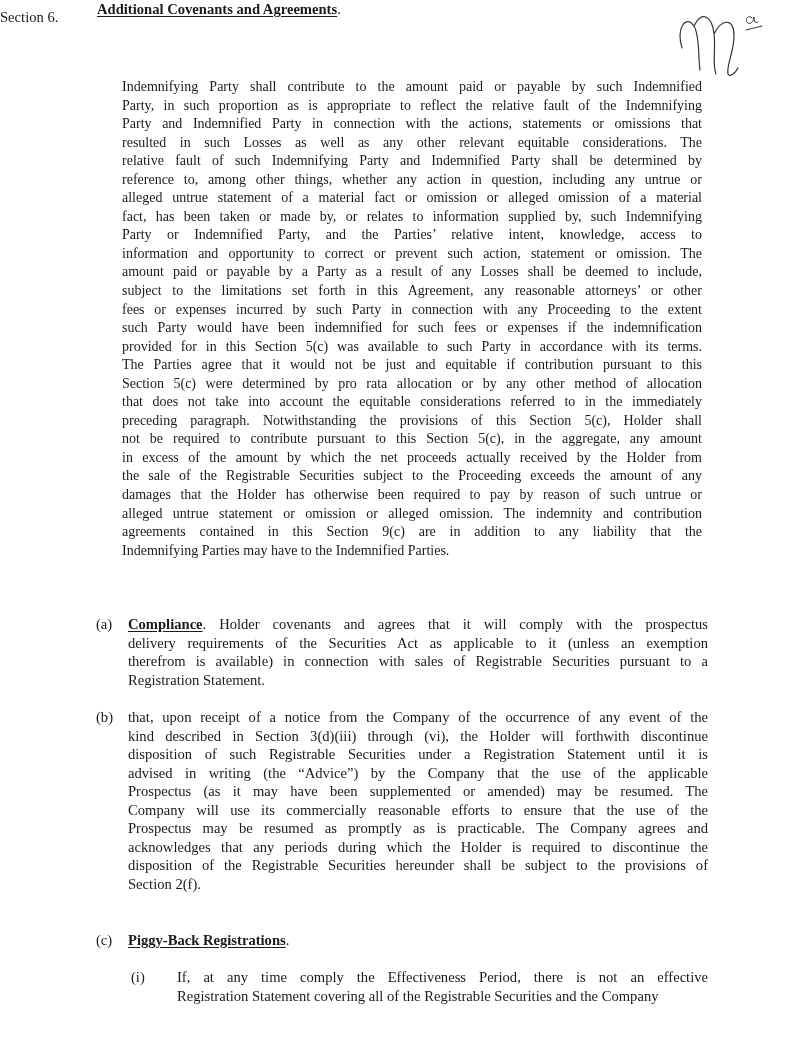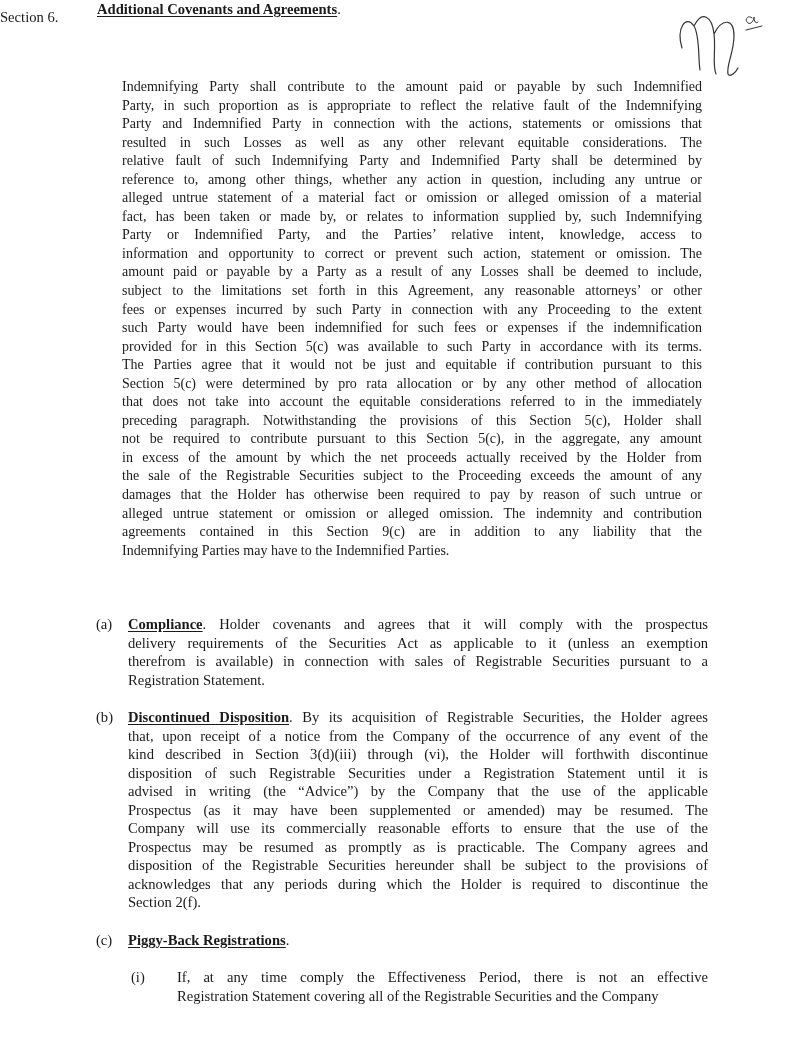--- a/index.html
+++ b/index.html
@@ -73,30 +73,29 @@
       <span class="line"><span class="u">Compliance</span>. Holder covenants and agrees that it will comply with the prospectus</span>
       <span class="line">delivery requirements of the Securities Act as applicable to it (unless an exemption</span>
       <span class="line">therefrom is available) in connection with sales of Registrable Securities pursuant to a</span>
       <span class="line last">Registration Statement.</span>
     </div>
 </div>
 
 <div id="b" class="item">
   <span class="lbl">(b)</span>
   <div class="body">
-      <span class="line"><span class="u">Discontinued Disposition</span>. By its acquisition of Registrable Securities, the Holder agrees</span>
       <span class="line">that, upon receipt of a notice from the Company of the occurrence of any event of the</span>
       <span class="line">kind described in Section 3(d)(iii) through (vi), the Holder will forthwith discontinue</span>
       <span class="line">disposition of such Registrable Securities under a Registration Statement until it is</span>
       <span class="line">advised in writing (the “Advice”) by the Company that the use of the applicable</span>
       <span class="line">Prospectus (as it may have been supplemented or amended) may be resumed. The</span>
       <span class="line">Company will use its commercially reasonable efforts to ensure that the use of the</span>
       <span class="line">Prospectus may be resumed as promptly as is practicable.  The Company agrees and</span>
+      <span class="line">acknowledges that any periods during which the Holder is required to discontinue the</span>
       <span class="line">disposition of the Registrable Securities hereunder shall be subject to the provisions of</span>
-      <span class="line">acknowledges that any periods during which the Holder is required to discontinue the</span>
       <span class="line last">Section 2(f).</span>
     </div>
 </div>
 
 <div id="c" class="item">
   <span class="lbl">(c)</span>
   <div class="body"><span class="u">Piggy-Back Registrations</span><span>.</span></div>
 </div>
 
 <div id="ci" class="item">

